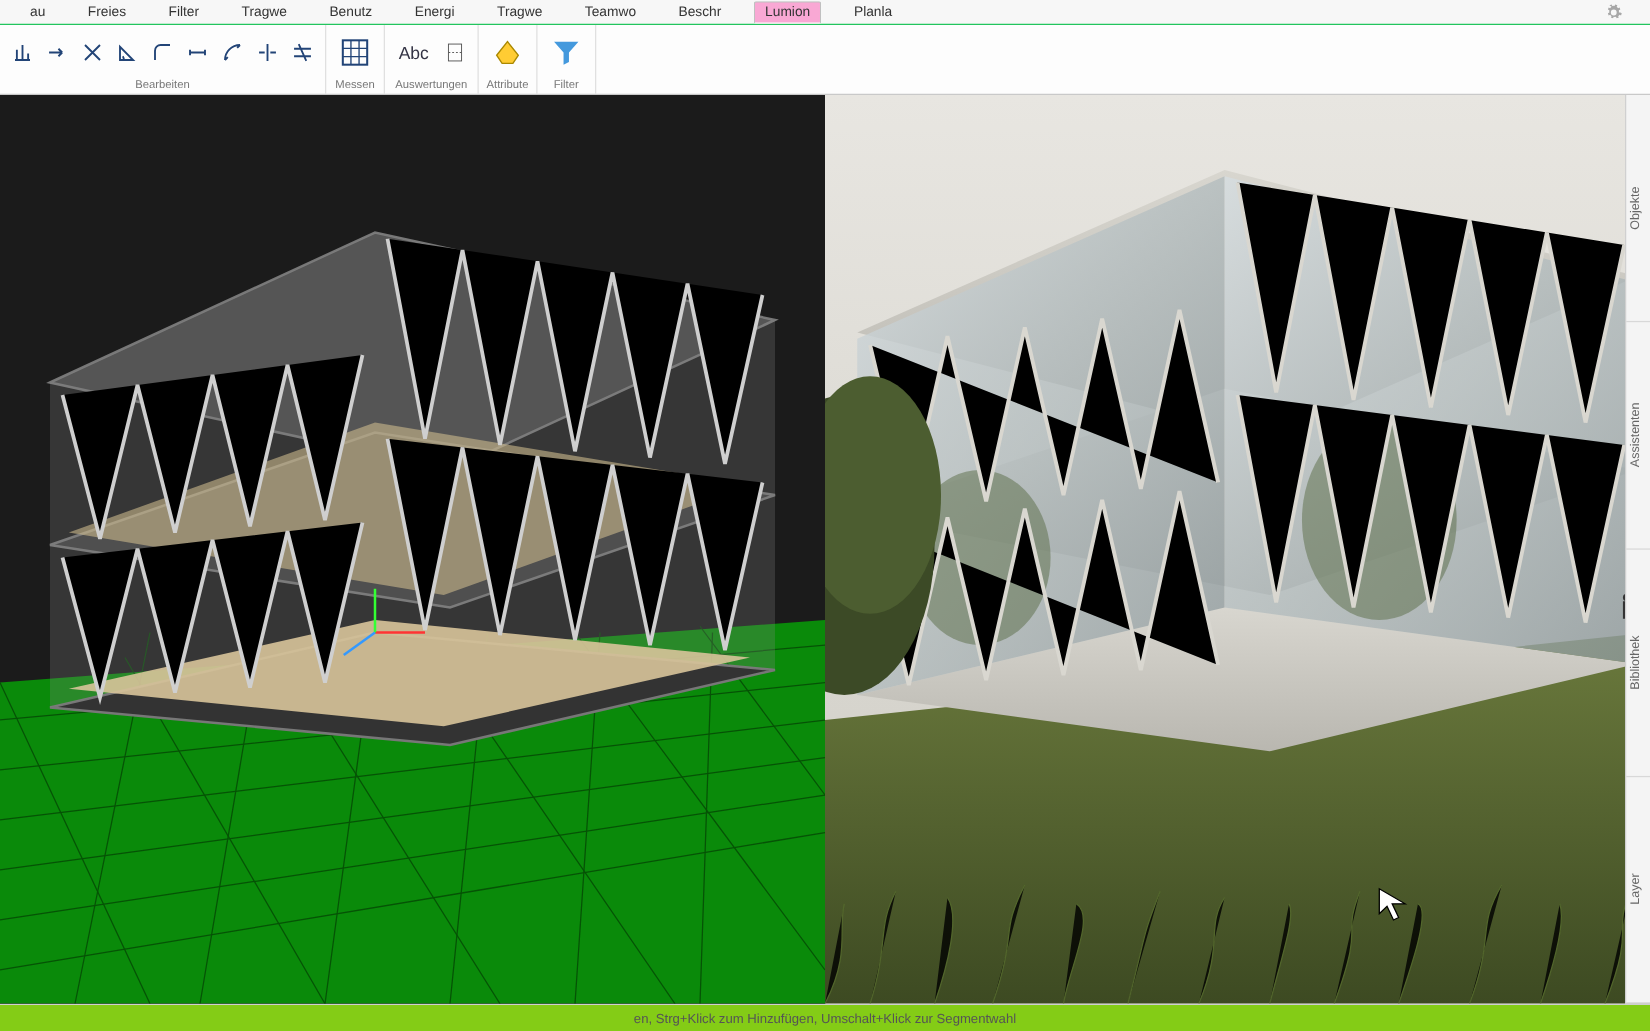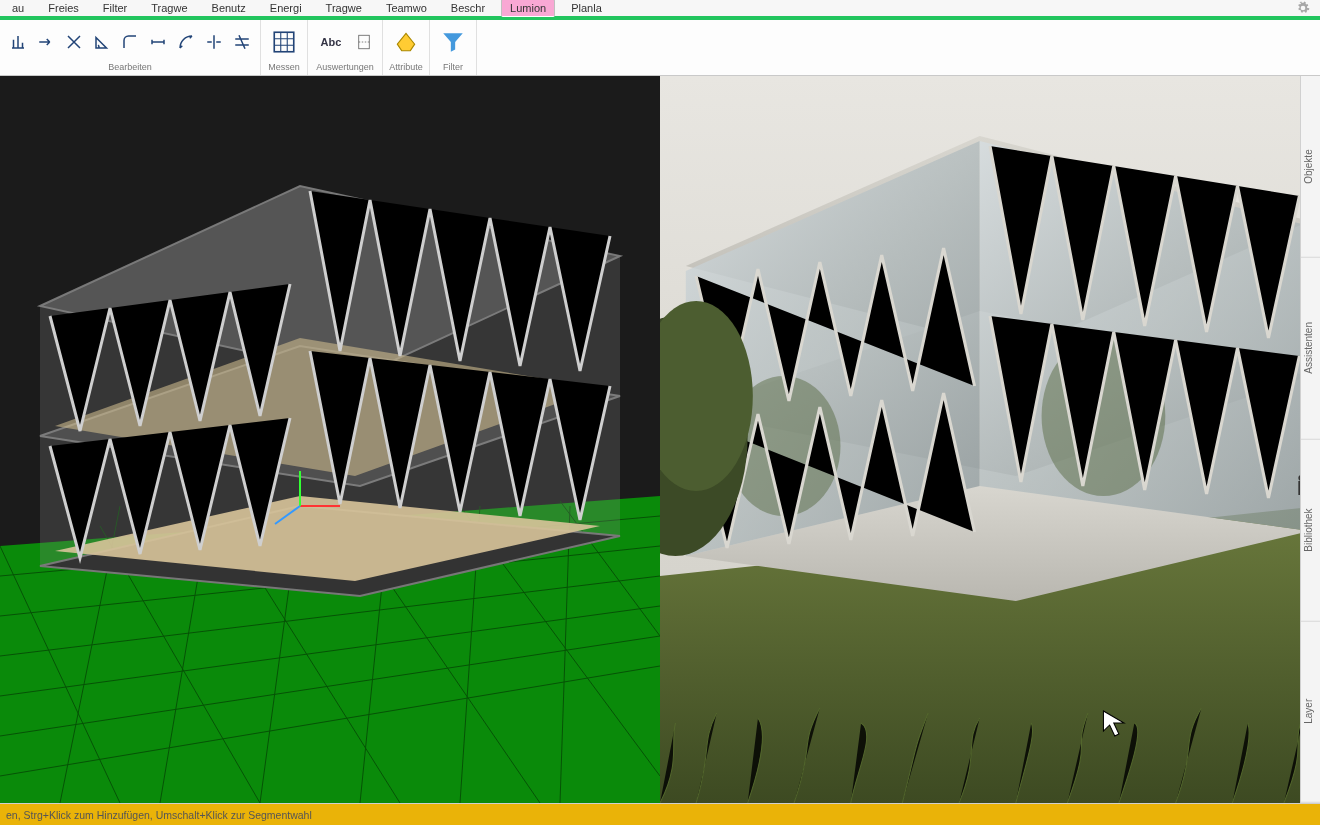--- a/index.html
+++ b/index.html
@@ -1,19 +1,19 @@
 <!DOCTYPE html>
 <html><head>
 <meta charset="utf-8">
 <style>
   * { margin: 0; padding: 0; box-sizing: border-box; }
   html, body { width: 1320px; height: 825px; font-family: "Segoe UI", Tahoma, sans-serif; font-size: 11px; color: #333; background: #fff; overflow: hidden; }
 
   
-  .menubar { display: flex; align-items: center; height: 20px; background: #f7f7f7; border-bottom: 4px solid #22c55e; padding: 0 4px; gap: 8px; }
+  .menubar { display: flex; align-items: center; height: 20px; background: #f7f7f7; border-bottom: 1px solid #22c55e; padding: 0 16px; gap: 18px; }
   .menubar .item { padding: 2px 8px; cursor: default; border-radius: 2px; }
   .menubar .item.active { background: #f9a8d4; border: 1px solid #c0c0c0; border-bottom-color: #fff; }
   .menubar .spacer { flex: 1; }
   .menubar .gear { width: 14px; height: 14px; margin-right: 6px; opacity: .55; }
 
   
   .ribbon { display: flex; height: 56px; background: #fdfdfd; border-bottom: 1px solid #c9c9c9; }
   .ribbon-group { display: flex; flex-direction: column; border-right: 1px solid #e0e0e0; }
   .ribbon-row { display: flex; align-items: center; gap: 4px; padding: 3px 6px 0 6px; flex: 1; }
   .ribbon-label { font-size: 9px; color: #777; text-align: center; padding: 0 4px 2px 4px; height: 14px; line-height: 12px; }
@@ -28,21 +28,21 @@
   .view-right { flex: 1; position: relative; background: linear-gradient(#e8e6e1,#d9d7d0 55%,#cfcdc6); overflow: hidden; }
   .side-tabs  { position: absolute; top: 0; right: 0; bottom: 0; width: 20px; background: #f4f4f4; border-left: 1px solid #d0d0d0; display: flex; flex-direction: column; }
   .side-tab   { flex: 1; writing-mode: vertical-rl; transform: rotate(180deg); text-align: center; font-size: 10px; color: #666; border-top: 1px solid #d8d8d8; padding: 6px 2px; cursor: default; }
 
   .view-tab { position: absolute; top: 4px; left: 214px; background: #eaeaea; border: 1px solid #bfbfbf; border-radius: 2px; padding: 2px 10px; font-size: 10px; color: #333; }
 
   
   .scene-svg { position: absolute; inset: 0; width: 100%; height: 100%; }
 
   
-  .statusbar { height: 22px; background: #eab308; border-top: 1px solid #cfcfcf; display: flex; align-items: center; padding: 0 6px; font-size: 10.5px; color: #555; }
+  .statusbar { height: 22px; background: #84cc16; border-top: 1px solid #cfcfcf; display: flex; align-items: center; padding: 0 6px; font-size: 10.5px; color: #555; justify-content: center; }
 </style>
 </head>
 <body>
 
 <div class="menubar">
   <div class="item">au</div>
   <div class="item">Freies</div>
   <div class="item">Filter</div>
   <div class="item">Tragwe</div>
   <div class="item">Benutz</div>
@@ -119,21 +119,21 @@
             <rect x="3" y="3" width="18" height="18" stroke="#247" stroke-width="1.5" fill="none"></rect>
             <path stroke="#247" stroke-width="1" d="M3 9h18M3 15h18M9 3v18M15 3v18"></path>
           </svg>
         </div>
     </div>
     <div class="ribbon-label">Messen</div>
   </div>
 
   <div class="ribbon-group">
     <div class="ribbon-row">
-      <div class="rbtn big" style="font-size:11px;font-weight:700;color:#334;">
+      <div class="rbtn big" style="font-size:14px;font-weight:400;color:#334;">
           <span>Abc</span>
         </div>
       <div class="rbtn">
           <svg viewBox="0 0 24 24">
             <rect x="5" y="3" width="14" height="18" stroke="#555" fill="none"></rect>
             <path stroke="#555" d="M5 12h14" stroke-dasharray="2 2"></path>
           </svg>
         </div>
     </div>
     <div class="ribbon-label">Auswertungen</div>

